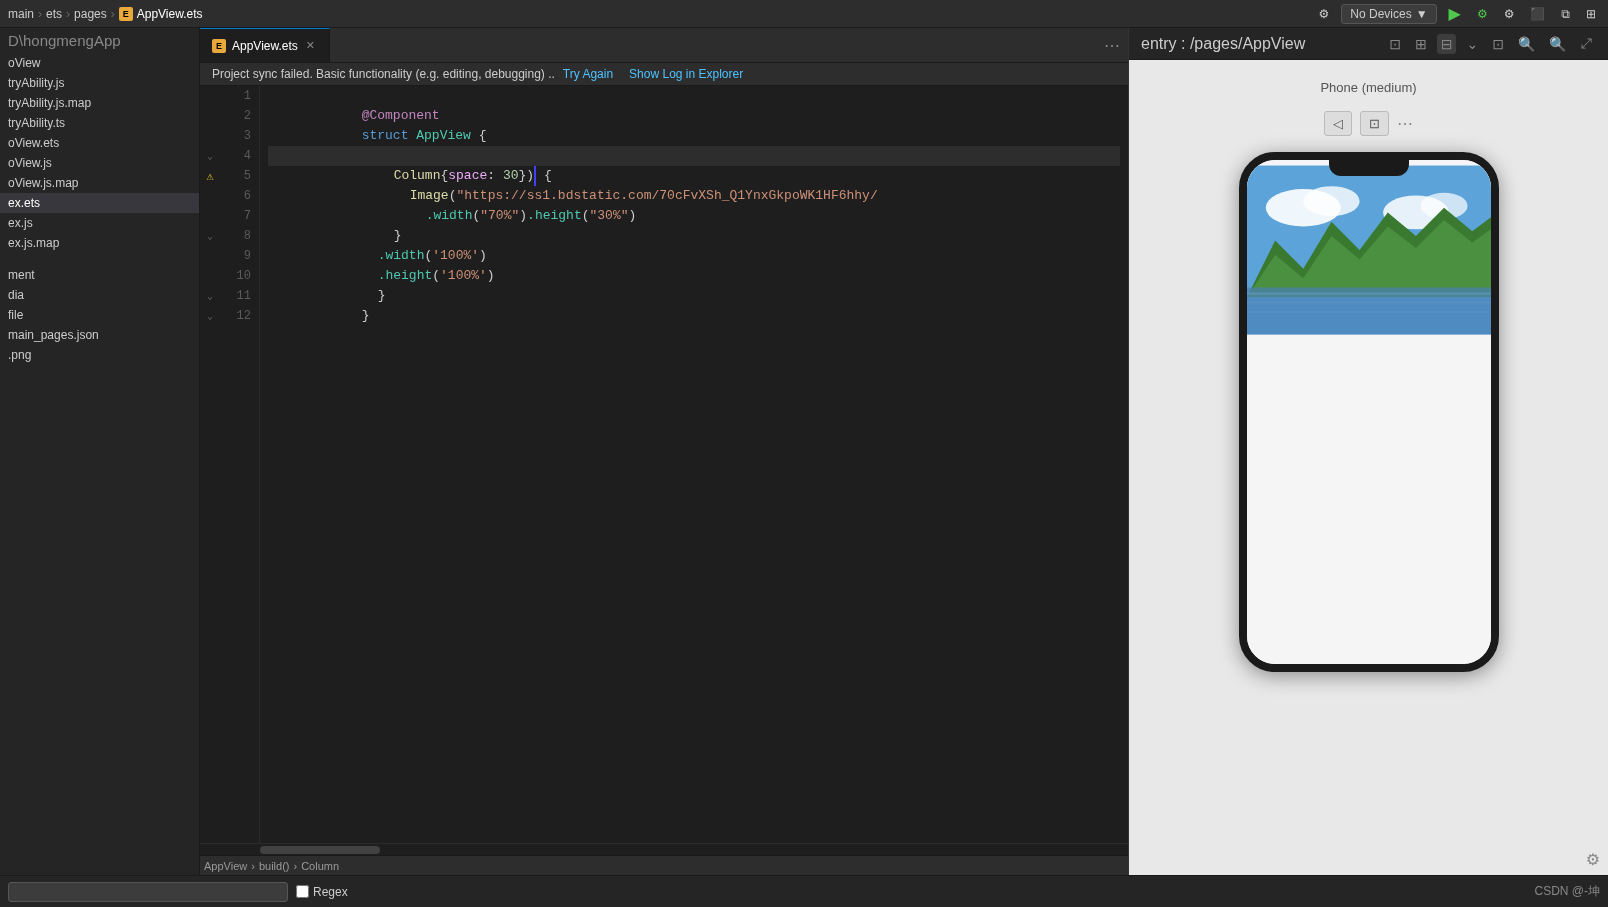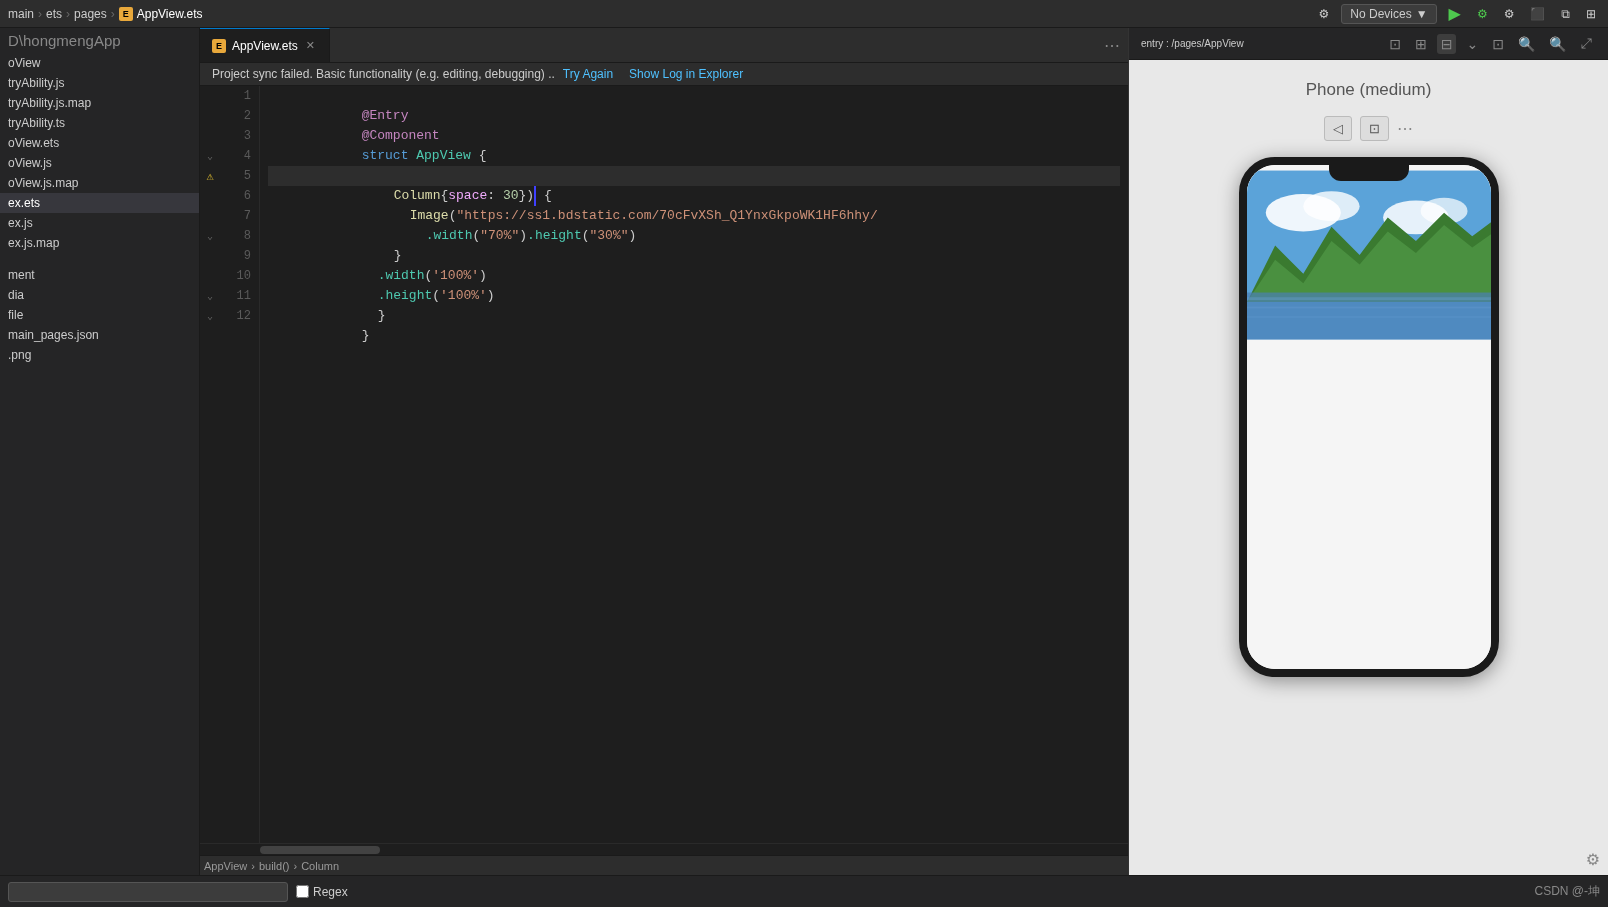--- a/index.html
+++ b/index.html
@@ -117,28 +117,28 @@
     }
     .preview-title { color: #ccc; font-size: 13px; font-weight: 500; }
     .preview-header-spacer { flex: 1; }
     .preview-icon-btn { background: transparent; border: none; color: #888; cursor: pointer; padding: 2px; font-size: 14px; }
 
     
     .entry-bar {
       display: flex; align-items: center; background: #252526; height: 32px;
       padding: 0 12px; border-bottom: 1px solid #1a1a1a; gap: 8px;
     }
-    .entry-path { color: #ccc; font-size: 10px; }
+    .entry-path { color: #ccc; font-size: 16px; }
     .entry-spacer { flex: 1; }
     .entry-icons { display: flex; gap: 6px; align-items: center; }
     .entry-icon-btn { background: transparent; border: none; color: #888; cursor: pointer; font-size: 14px; padding: 2px 4px; border-radius: 3px; }
 
     
     .phone-container { flex: 1; display: flex; flex-direction: column; align-items: center; justify-content: flex-start; padding: 20px; background: #e8e8e8; }
-    .phone-label { color: #555; font-size: 17px; margin-bottom: 16px; }
+    .phone-label { color: #555; font-size: 13px; margin-bottom: 16px; }
     .phone-controls { display: flex; align-items: center; gap: 8px; margin-bottom: 16px; }
     .phone-ctrl-btn { background: #ddd; border: 1px solid #bbb; color: #555; padding: 4px 8px; border-radius: 3px; cursor: pointer; font-size: 13px; }
     .phone-ctrl-more { color: #888; font-size: 16px; cursor: pointer; }
 
     .phone-frame {
       width: 260px; height: 520px; border: 8px solid #1a1a1a; border-radius: 36px;
       background: #fff; overflow: hidden; position: relative; box-shadow: 0 4px 20px rgba(0,0,0,0.4);
     }
     .phone-notch { width: 80px; height: 16px; background: #1a1a1a; border-radius: 0 0 12px 12px; position: absolute; top: 0; left: 50%; transform: translateX(-50%); z-index: 10; }
     .phone-screen { width: 100%; height: 100%; background: #f5f5f5; display: flex; flex-direction: column; }
@@ -275,23 +275,20 @@
           <div class="line-num">7</div>
           <div class="line-num">8</div>
           <div class="line-num">9</div>
           <div class="line-num">10</div>
           <div class="line-num">11</div>
           <div class="line-num">12</div>
         </div>
 
         <div class="code-lines">
 
-          <div class="code-line">
-            <span class="decorator">@Entry</span>
-          </div>
 
           <div class="code-line">
             <span class="decorator">@Component</span>
           </div>
 
           <div class="code-line">
             <span class="kw">struct </span><span class="type">AppView</span><span class="punc"> {</span>
             <span style="float:right;margin-right:4px;" class="ok-icon">✓</span>
           </div>
 

